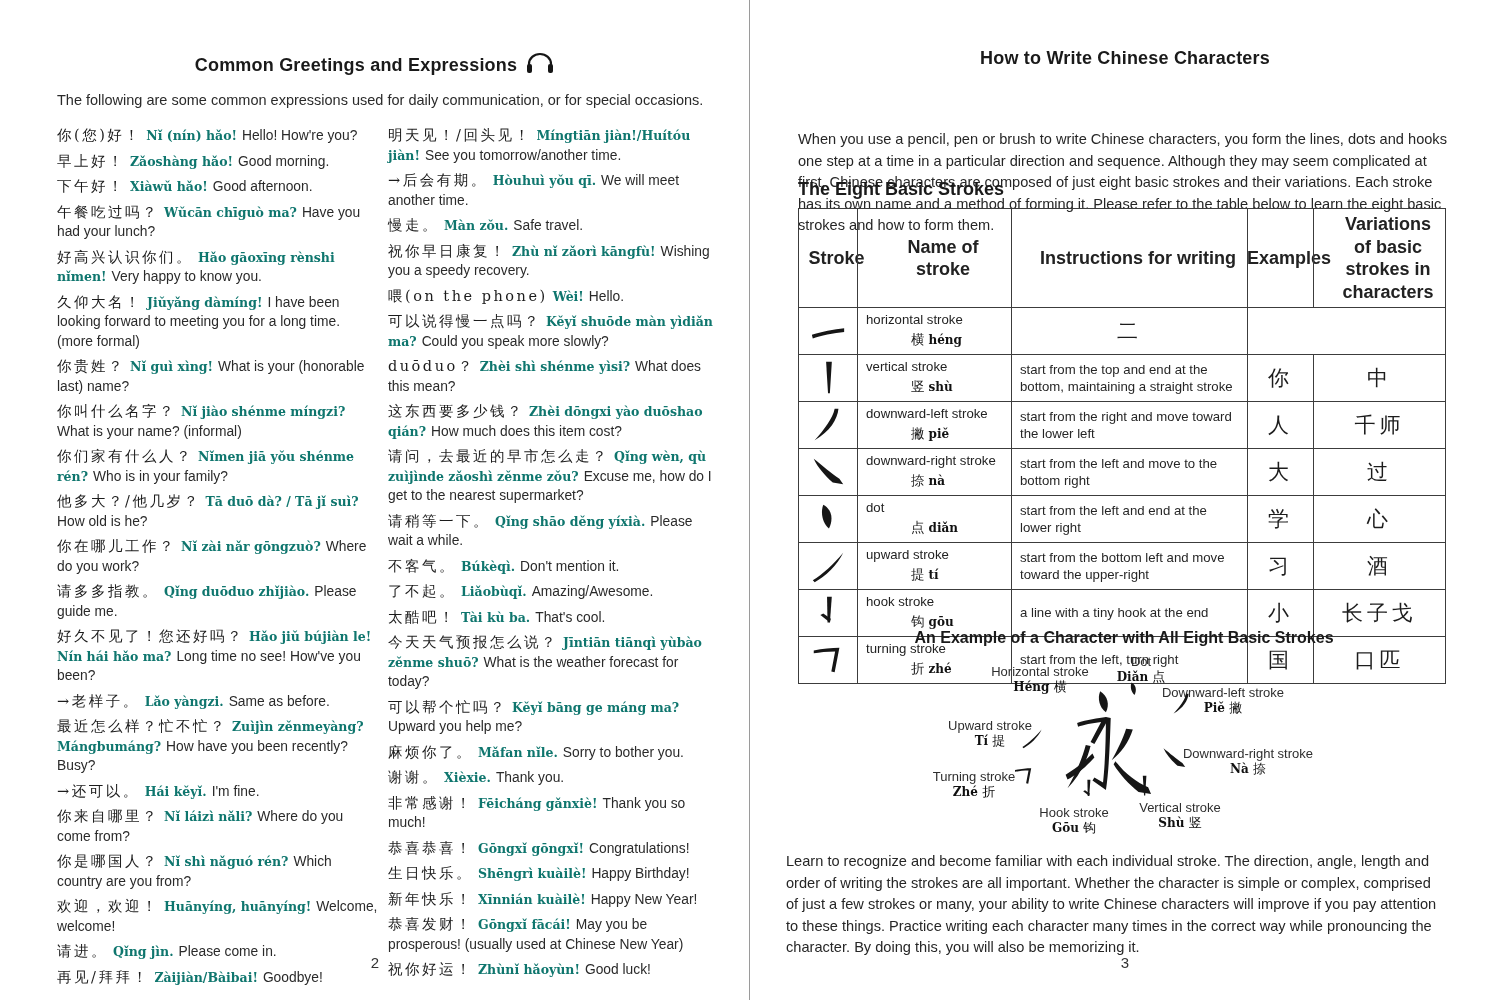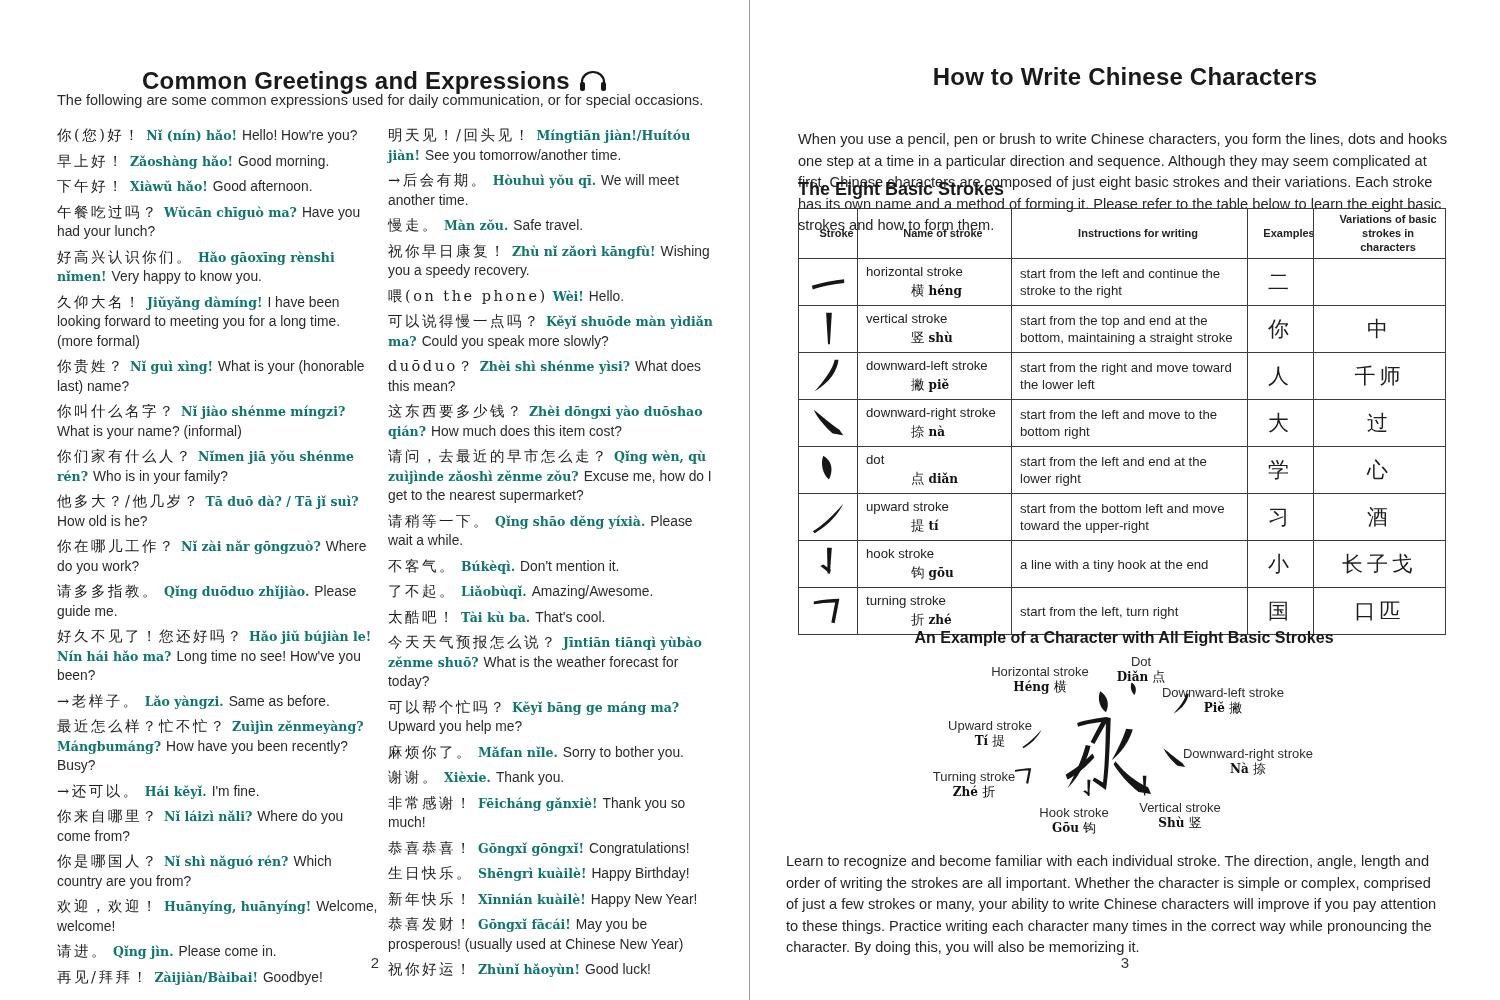--- a/index.html
+++ b/index.html
@@ -5,21 +5,21 @@
   * { margin:0; padding:0; box-sizing:border-box; }
   html,body { width:1500px; height:1000px; background:#ffffff; overflow:hidden;
     font-family:"Liberation Sans", sans-serif; color:#222; }
   .spread { position:relative; width:1500px; height:1000px; background:#fff; }
   .page-divider { position:absolute; left:749px; top:0; width:1px; height:1000px; background:#9a9a9a; }
 
   .page { position:absolute; top:0; height:1000px; }
   .page.left  { left:0;    width:750px; }
   .page.right { left:750px; width:750px; }
 
-  .page-title { position:absolute; width:100%; text-align:center; font-size:24px; font-weight:bold; color:#1a1a1a; letter-spacing:.2px;margin-top:15px; }
+  .page-title { position:absolute; width:100%; text-align:center; font-size:18px; font-weight:bold; color:#1a1a1a; letter-spacing:.2px; }
   .left  .page-title { top:52px; }
   .right .page-title { top:48px; }
   .hp-icon { display:inline-block; vertical-align:-3px; margin-left:8px; }
 
   .intro-line { position:absolute; left:57px; top:92px; width:660px; font-size:14.5px; color:#2a2a2a; }
 
   .pcol { position:absolute; top:126px; }
   .pcol.c1 { left:57px;  width:322px; }
   .pcol.c2 { left:388px; width:328px; }
   .entry { margin-bottom:6px; line-height:18.5px; }
@@ -30,21 +30,21 @@
   .page-num { position:absolute; top:954px; width:100%; text-align:center; font-size:15px; color:#333; }
 
   .rp-intro { position:absolute; left:48px; top:92px; width:652px; font-size:14.6px; line-height:1.48; color:#262626;margin-top:37px; }
   .rp-section { position:absolute; left:48px; top:179px; font-size:18px; font-weight:bold; color:#1a1a1a; }
 
   .stroke-table { position:absolute; left:48px; top:208px; width:648px; border:1px solid #3c3c3c; }
   .trow { display:grid; grid-template-columns:58px 154px 236px 66px 1fr; border-top:1px solid #3c3c3c; }
   .trow:first-child { border-top:none; }
   .trow .cell { border-left:1px solid #3c3c3c; padding:4px 8px; display:flex; flex-direction:column; justify-content:center; min-height:45px; }
   .trow .cell:first-child { border-left:none; align-items:center; }
-  .thead .cell { font-weight:bold; font-size:11px; text-align:center; align-items:center; min-height:40px; line-height:1.25;padding-left:25px; }
+  .thead .cell { font-weight:bold; font-size:18px; text-align:center; align-items:center; min-height:40px; line-height:1.25;padding-left:25px; }
   .nm-en { font-size:13.2px; color:#222; line-height:1.25; }
   .nm-sub { line-height:1.3;margin-left:45px; }
   .nm-sub .cjk { font-family:"DejaVu Serif", serif; font-size:13.5px; color:#1c1c1c; }
   .nm-sub .py  { font-family:"DejaVu Serif", serif; font-weight:bold; font-size:12px; color:#111; margin-left:4px; }
   .c-instr { font-size:13.2px; line-height:1.3; color:#262626; }
   .c-ex, .c-var { font-family:"DejaVu Serif", serif; font-size:21px; color:#1c1c1c; text-align:center; align-items:center; letter-spacing:4px; }
   .glyph { width:38px; height:38px; }
 
   .diagram-title { position:absolute; left:48px; top:629px; width:652px; text-align:center; font-size:16px; font-weight:bold; color:#1a1a1a; }
   .diagram { position:absolute; left:178px; top:652px; width:420px; height:196px; }
@@ -227,21 +227,20 @@
       <div class="trow">
         <div class="cell">
             <svg class="glyph" viewBox="0 0 40 40">
               <use href="#sym-heng"></use>
             </svg>
           </div>
         <div class="cell">
           <span class="nm-en">horizontal stroke</span>
           <span class="nm-sub"><span class="cjk">横</span><span class="py">héng</span></span>
         </div>
-        <div class="cell c-instr">start from the left and continue the stroke to the right</div>
         <div class="cell c-ex">二</div>
         <div class="cell c-var"></div>
       </div>
 
       <div class="trow">
         <div class="cell">
             <svg class="glyph" viewBox="0 0 40 40">
               <use href="#sym-shu"></use>
             </svg>
           </div>

